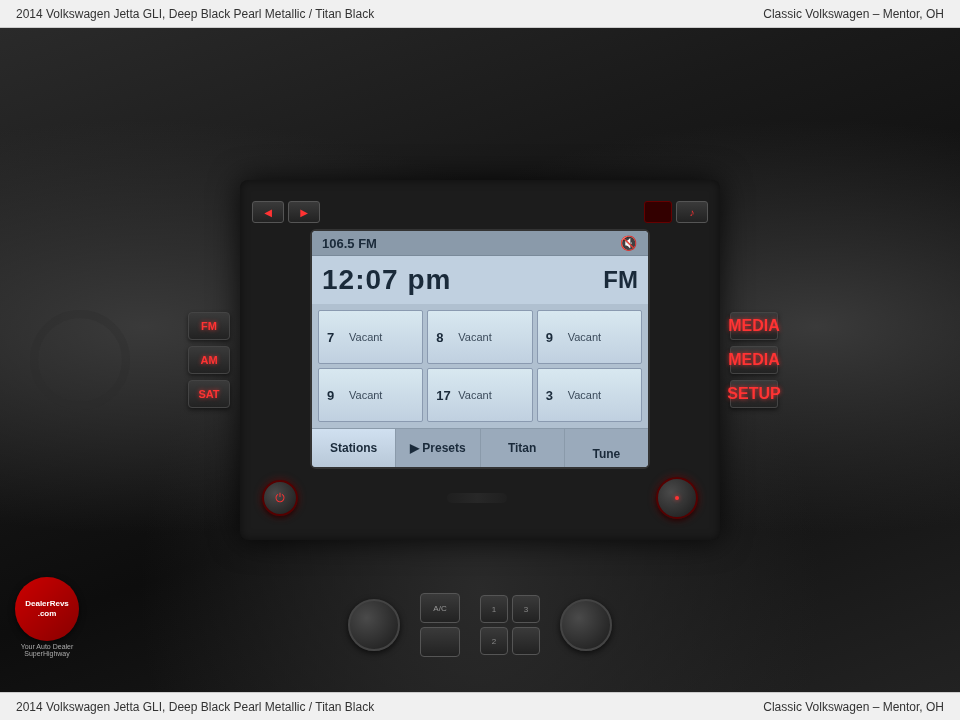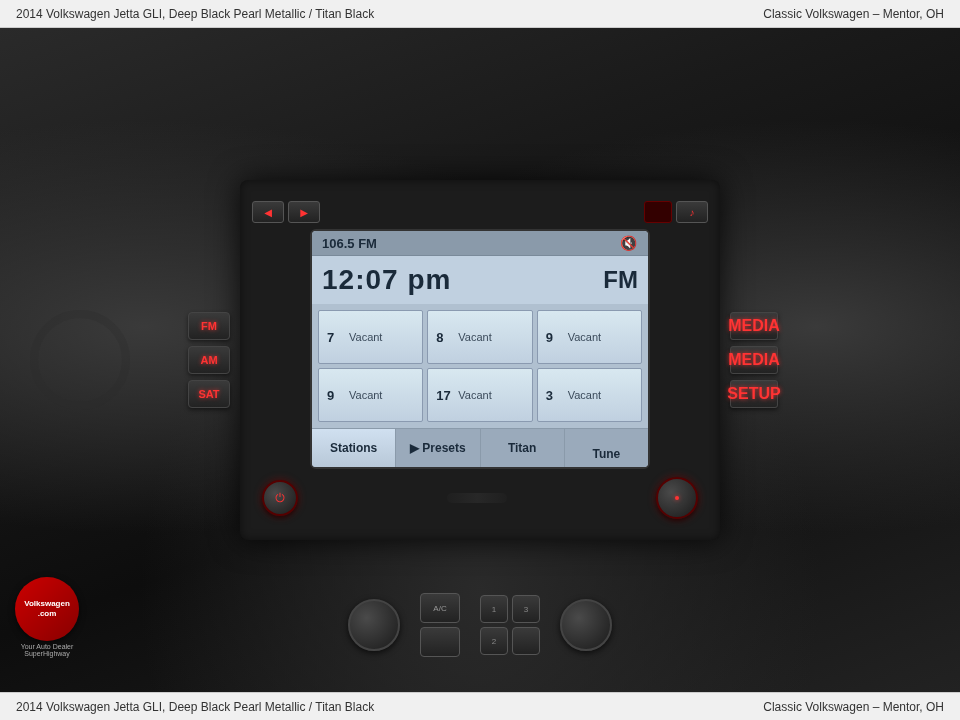--- a/index.html
+++ b/index.html
@@ -511,21 +511,21 @@
       <div style="width:60px; height:10px; background:linear-gradient(90deg,#222,#333,#222); border-radius:5px; opacity:0.5;"></div>
       <div class="volume-knob">
         <div class="knob-dot"></div>
       </div>
     </div>
 
   </div>
 
   <div class="watermark">
     <div class="watermark-logo">
-      <div class="watermark-text">Volkswagen</div>
+      <div class="watermark-text">DealerRevs</div>
       <div class="watermark-text">.com</div>
     </div>
     <div class="watermark-sub" style="font-size:7px;color:#aaa;margin-top:2px;text-align:center;width:64px;">Your Auto Dealer SuperHighway</div>
   </div>
 
   <div class="hvac-area">
     <div class="hvac-dial"></div>
     <div style="display:flex;flex-direction:column;gap:4px;">
       <div class="hvac-btn" style="font-size:8px;color:#999;">A/C</div>
       <div class="hvac-btn"></div>

